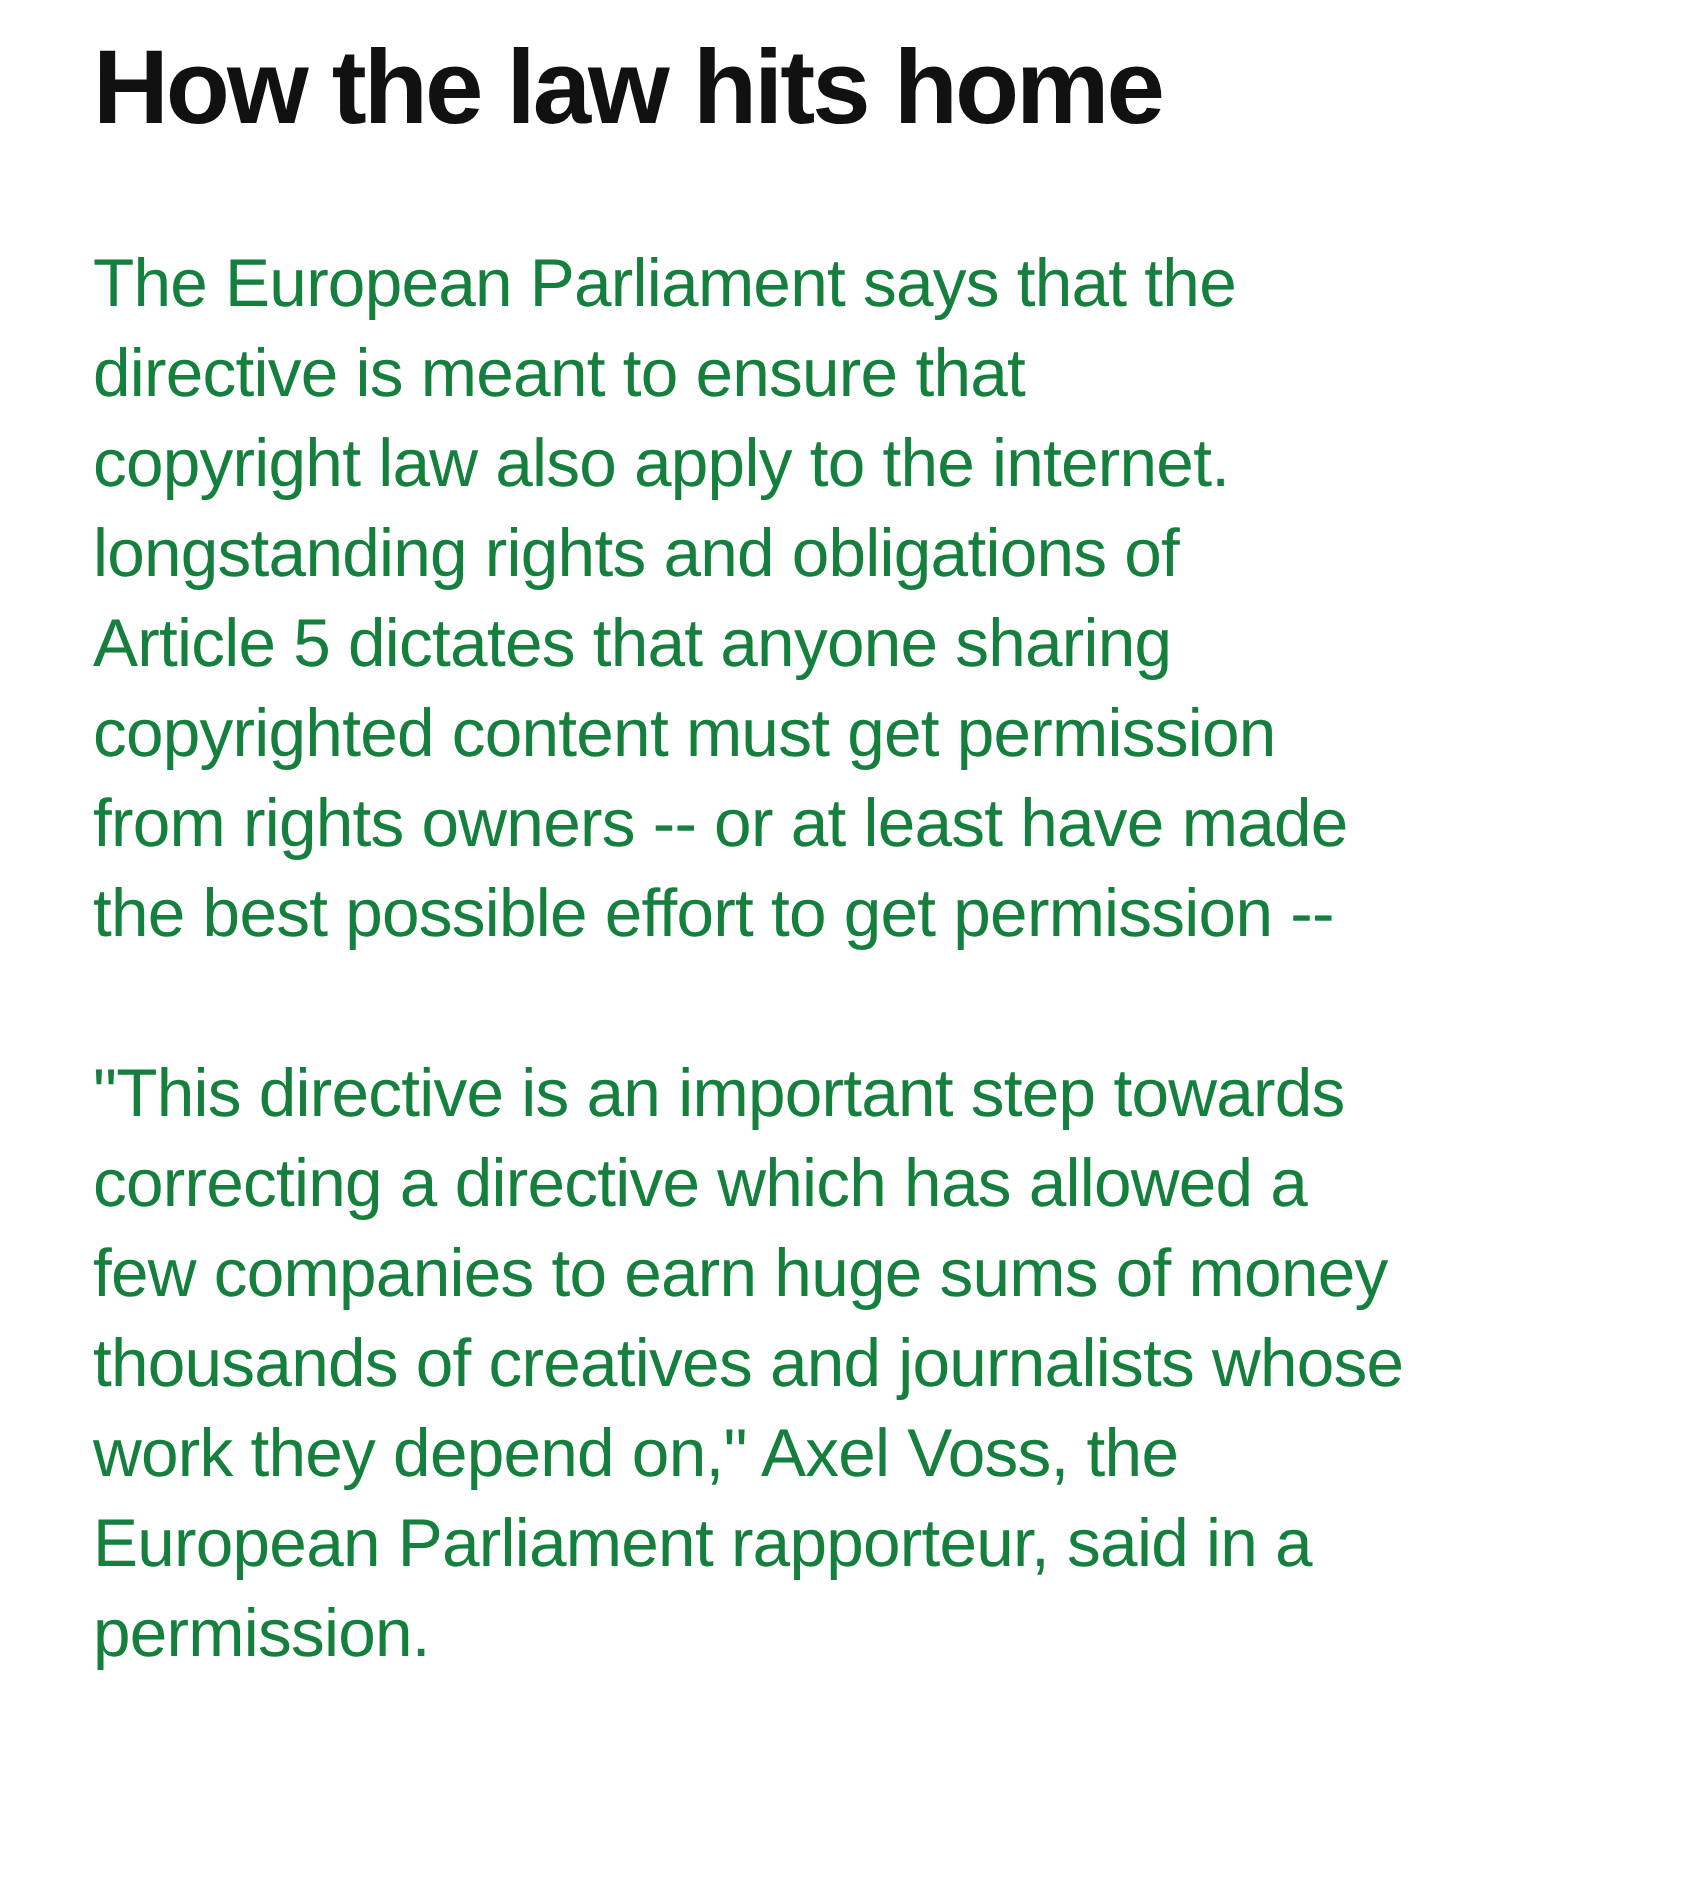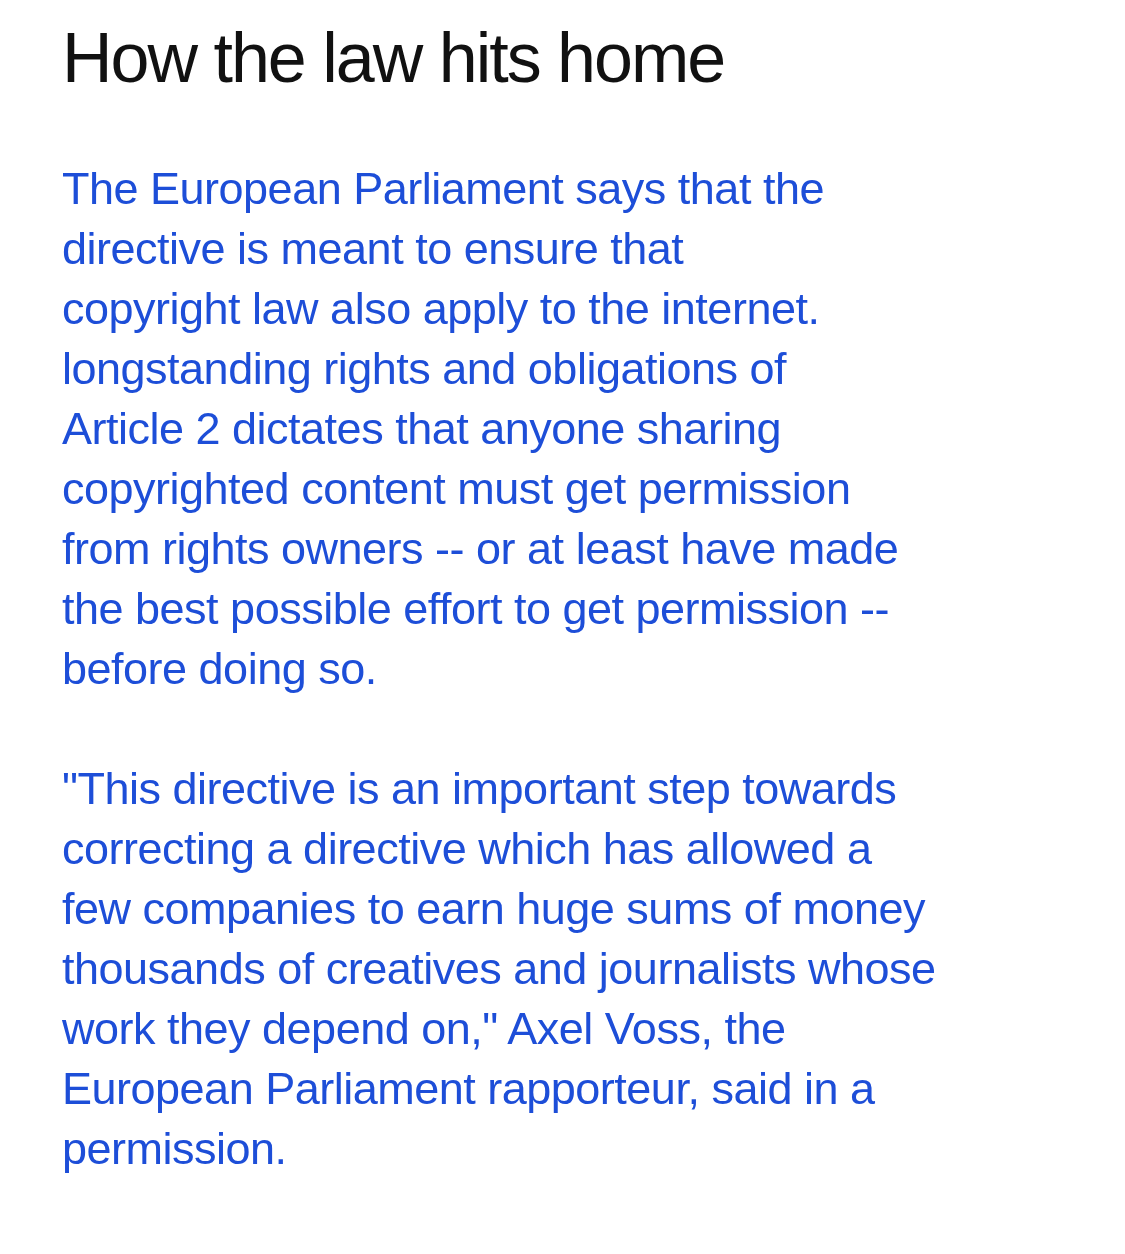--- a/index.html
+++ b/index.html
@@ -10,55 +10,54 @@
   body {
     height: 1254px;
     overflow: hidden;
     font-family: "Liberation Sans", "DejaVu Sans", sans-serif;
   }
   .article {
     padding: 20px 62px 0 62px;
   }
   .heading {
     font-size: 70px;
-    font-weight: 400;
+    font-weight: 700;
     letter-spacing: -2px;
     line-height: 1.1;
     color: #111111;
     margin-bottom: 62px;
     white-space: nowrap;
   }
   .paragraph {
     margin-bottom: 60px;
   }
   .line {
     font-size: 45px;
     font-weight: 400;
     line-height: 60px;
     letter-spacing: -0.5px;
-    color: #1d4ed8;
+    color: #15803d;
     white-space: nowrap;
   }
 </style>
 </head>
 <body>
 
 <div class="article">
   <h2 class="heading">How the law hits home</h2>
 
   <div class="paragraph">
     <div class="line">The European Parliament says that the</div>
     <div class="line">directive is meant to ensure that</div>
     <div class="line">copyright law also apply to the internet.</div>
     <div class="line">longstanding rights and obligations of</div>
-    <div class="line">Article 2 dictates that anyone sharing</div>
+    <div class="line">Article 5 dictates that anyone sharing</div>
     <div class="line">copyrighted content must get permission</div>
     <div class="line">from rights owners -- or at least have made</div>
     <div class="line">the best possible effort to get permission --</div>
-    <div class="line">before doing so.</div>
   </div>
 
   <div class="paragraph">
     <div class="line">"This directive is an important step towards</div>
     <div class="line">correcting a directive which has allowed a</div>
     <div class="line">few companies to earn huge sums of money</div>
     <div class="line">thousands of creatives and journalists whose</div>
     <div class="line">work they depend on," Axel Voss, the</div>
     <div class="line">European Parliament rapporteur, said in a</div>
     <div class="line">permission.</div>

